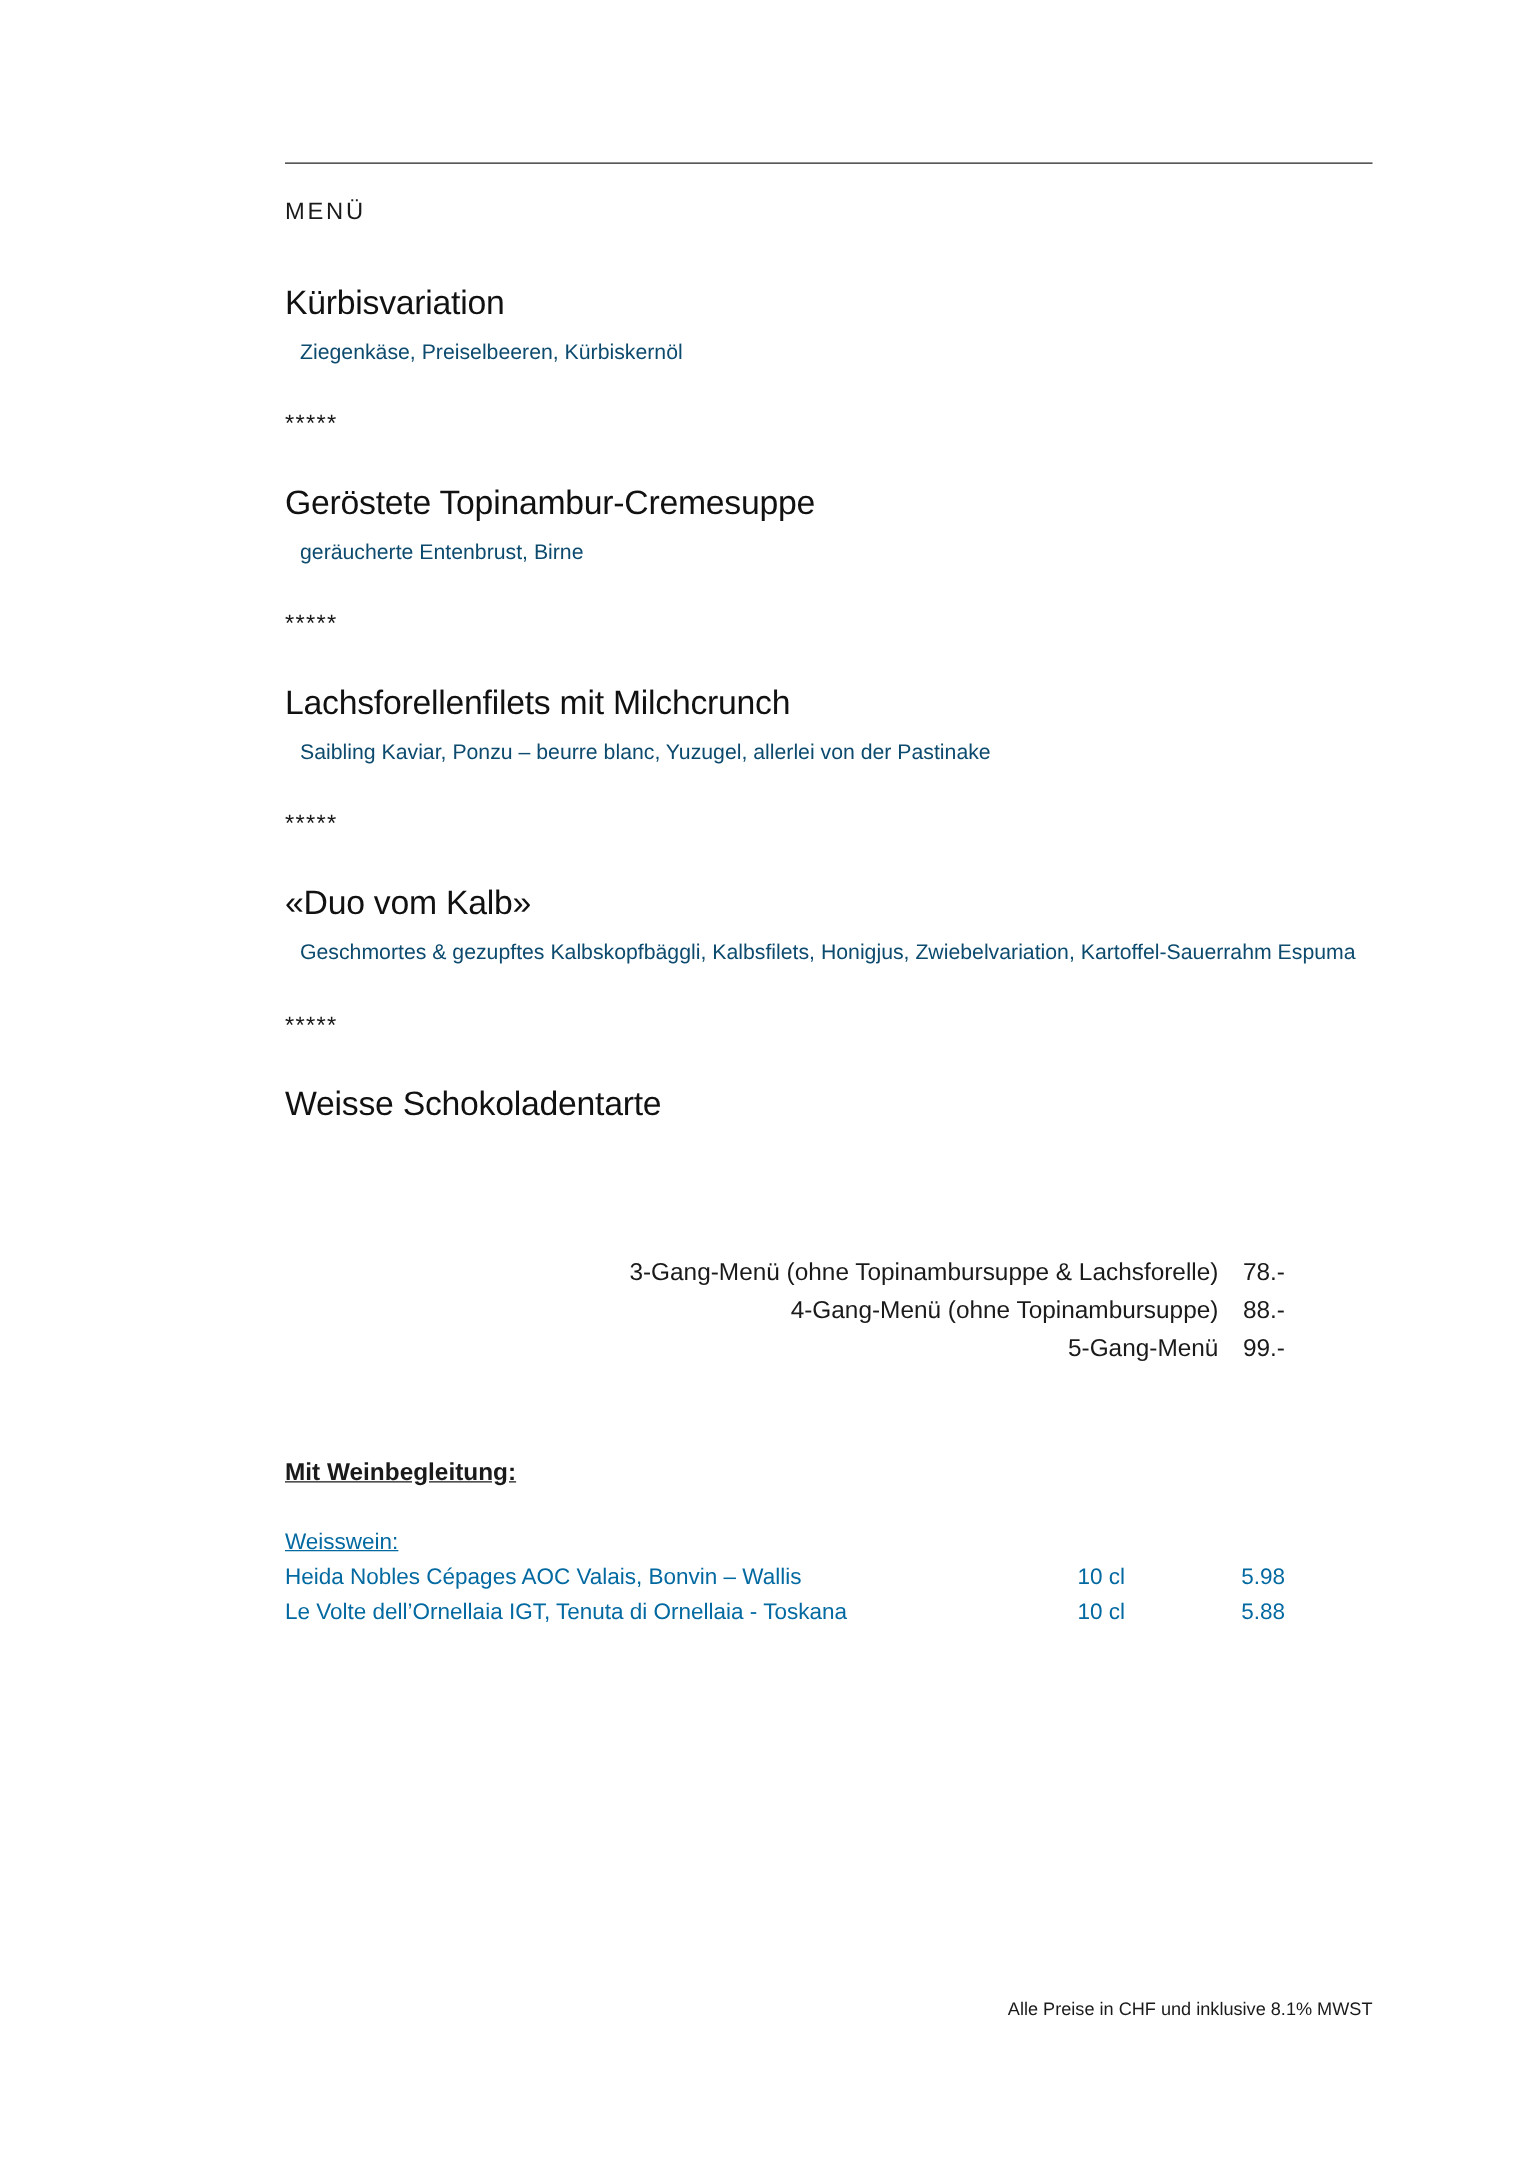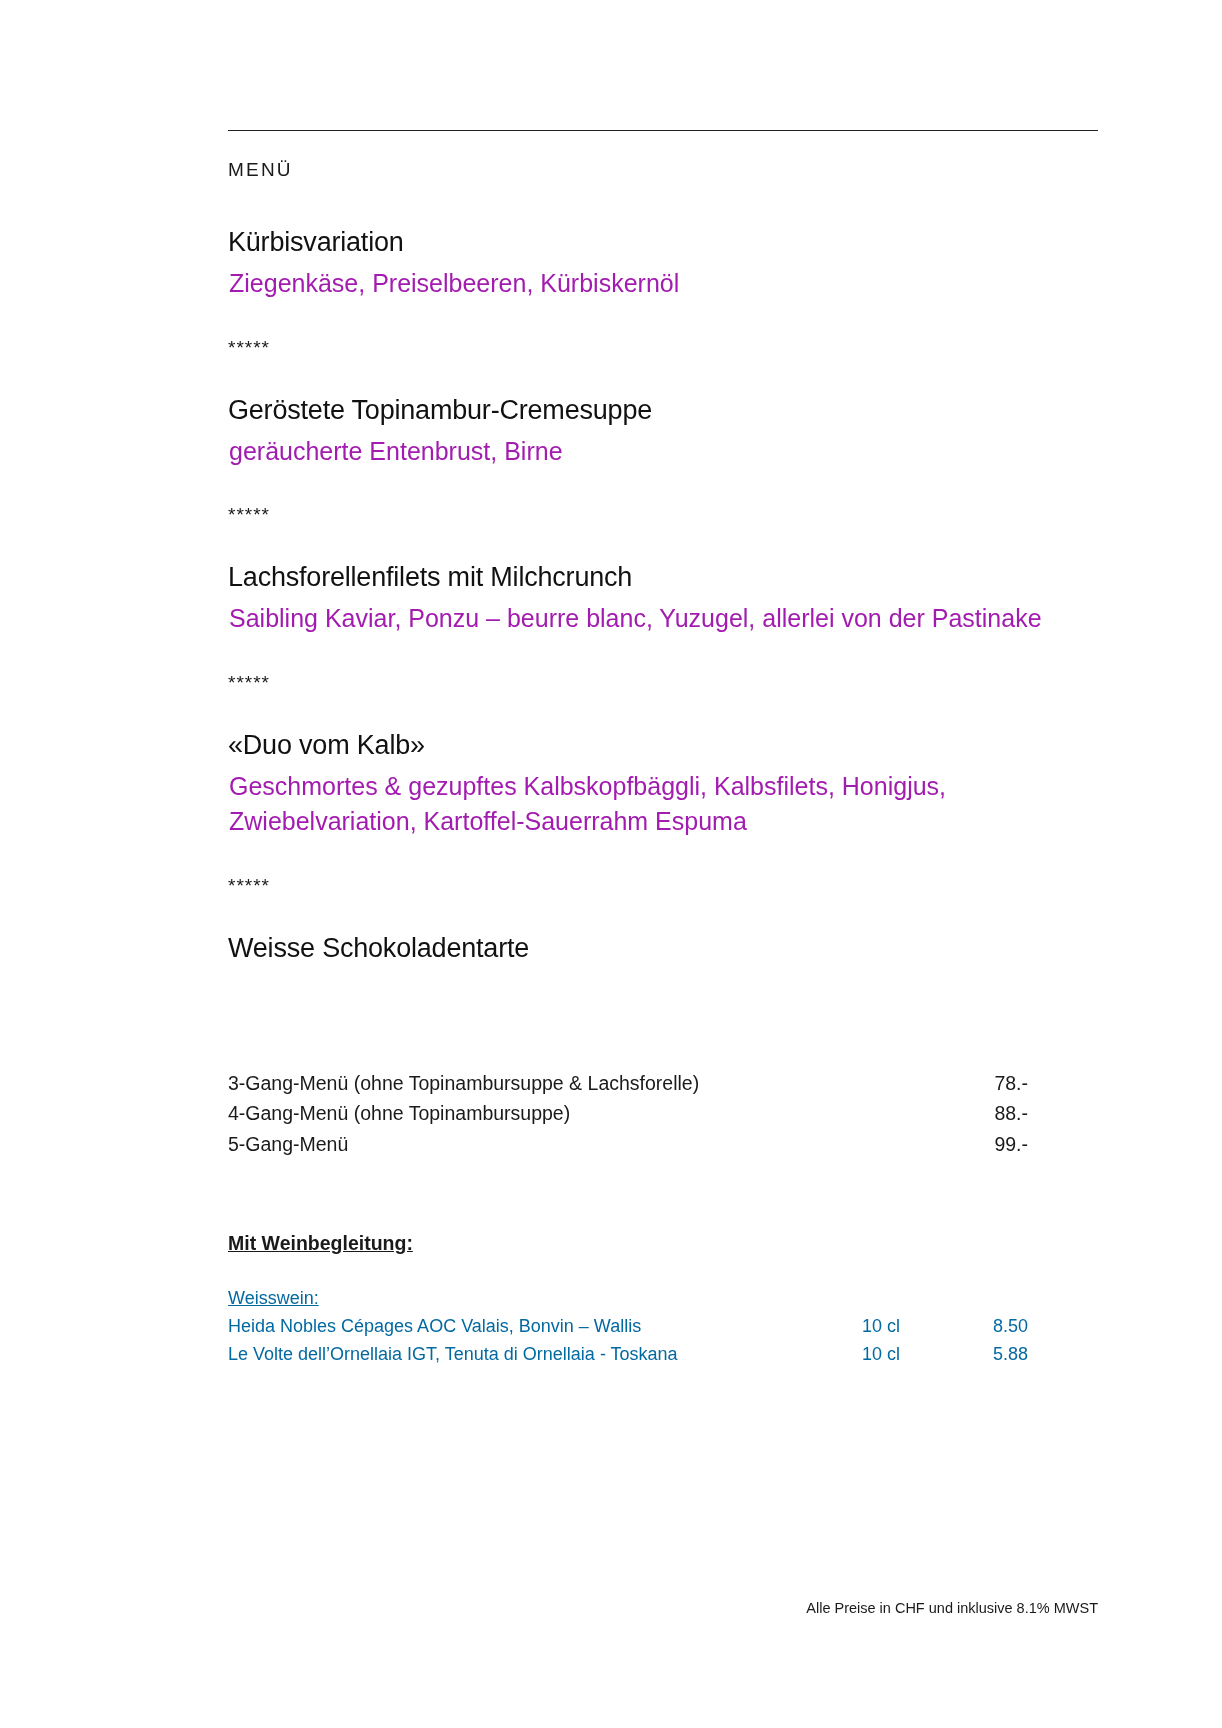--- a/index.html
+++ b/index.html
@@ -43,24 +43,24 @@
     margin-bottom: 0;
   }
   .course-title {
     font-size: 27px;
     font-weight: normal;
     letter-spacing: -0.2px;
     margin: 0 0 8px 0;
     color: #111;
   }
   .course-desc {
-    font-size: 25px;
+    font-size: 17px;
     line-height: 1.42;
-    color: #a21caf;
-    margin: 1px;
+    color: #0c4a6e;
+    margin: 12px;
   }
   .sep {
     font-size: 19px;
     letter-spacing: 1px;
     color: #1a1a1a;
     margin: 36px 0 38px 0;
     line-height: 1;
   }
   .spacer-after-last {
     height: 96px;
@@ -68,20 +68,21 @@
   .price-table {
     width: 800px;
     border-collapse: collapse;
   }
   .price-table td {
     font-size: 19.5px;
     line-height: 1.58;
     padding: 0;
     color: #1a1a1a;
     vertical-align: top;
+    text-align: right;
   }
   .price-table td.amount {
     text-align: right;
     white-space: nowrap;
   }
   .wine-heading {
     font-size: 19.5px;
     font-weight: bold;
     text-decoration: underline;
     margin: 72px 0 30px 0;
@@ -183,21 +184,21 @@
     <table class="wine-table">
       <tbody>
           <tr>
         <td class="wine-cat">Weisswein:</td>
         <td></td>
         <td></td>
       </tr>
       <tr>
         <td>Heida Nobles Cépages AOC Valais, Bonvin – Wallis</td>
         <td class="measure">10 cl</td>
-        <td class="price">8.50</td>
+        <td class="price">5.98</td>
       </tr>
       <tr>
         <td>Le Volte dell’Ornellaia IGT, Tenuta di Ornellaia - Toskana</td>
         <td class="measure">10 cl</td>
         <td class="price">5.88</td>
       </tr>
     </tbody>
       </table>
 
   </div>

